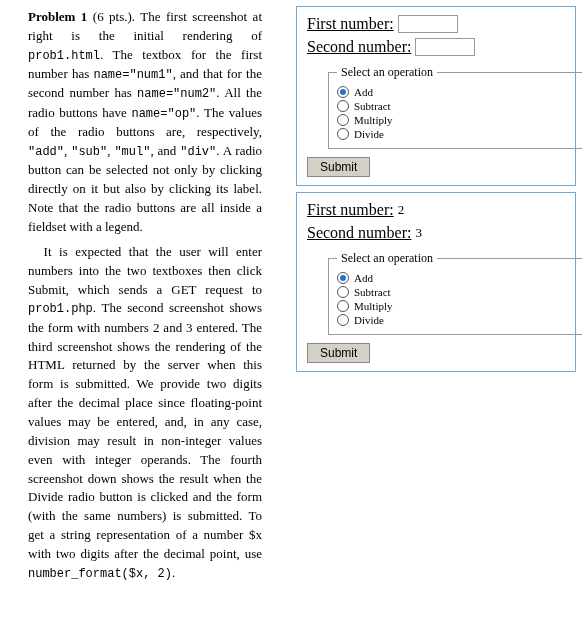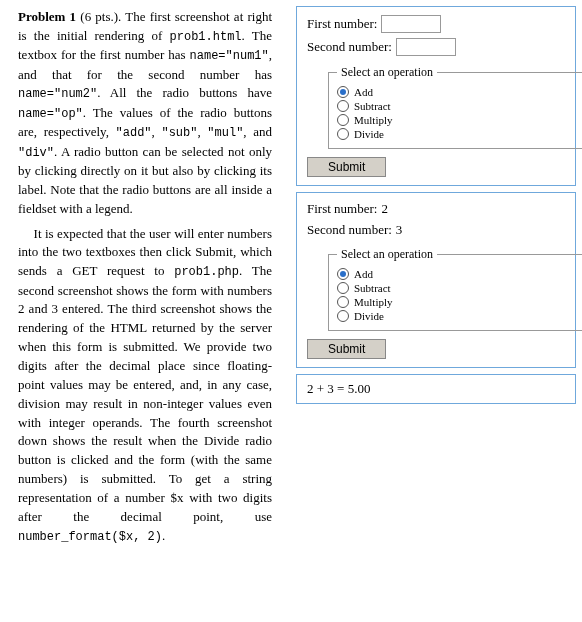--- a/index.html
+++ b/index.html
@@ -8,21 +8,21 @@
       font-size: 13px;
       background: #fff;
       display: flex;
       width: 582px;
       min-height: 622px;
     }
 
     
     .left-col {
       width: 290px;
-      padding: 8px 18px;
+      padding: 8px 28px;
       line-height: 1.45;
     }
     .left-col p {
       text-align: justify;
       margin-bottom: 6px;
     }
     .left-col p.indent {
       text-indent: 1.2em;
     }
     .problem-title {
@@ -47,23 +47,24 @@
       padding: 8px 10px;
       background: #fff;
     }
 
     .field-row {
       display: flex;
       align-items: center;
       margin-bottom: 5px;
     }
     .field-label {
-      font-size: 13px;
+      font-size: 16px;
       margin-right: 4px;
       white-space: nowrap;
+      text-decoration: underline;
     }
     .field-value-text {
       font-size: 13px;
     }
     .text-input {
       border: 1px solid #999;
       height: 18px;
       width: 60px;
       font-size: 12px;
       padding: 0 2px;
@@ -107,21 +108,21 @@
       background: #2a6fc9;
     }
     .radio-label {
       font-size: 11px;
     }
 
     .submit-btn {
       margin-top: 8px;
       border: 1px solid #888;
       background: #d4d0c8;
-      padding: 2px 20px;
+      padding: 2px 12px;
       font-size: 12px;
       cursor: pointer;
       display: inline-block;
     }
 
     .result-box {
       border: 1.5px solid #6fa8dc;
       padding: 6px 10px;
       background: #fff;
       font-size: 13px;
@@ -202,18 +203,15 @@
       <div class="radio-row">
         <div class="radio-circle"></div>
         <span class="radio-label">Divide</span>
       </div>
     </fieldset>
     <div>
       <button class="submit-btn">Submit</button>
     </div>
   </div>
 
-  <div class="result-box">
-    <span>2 + 3 = 5.00</span>
-  </div>
 
 
 </div>
 
 </body></html>

